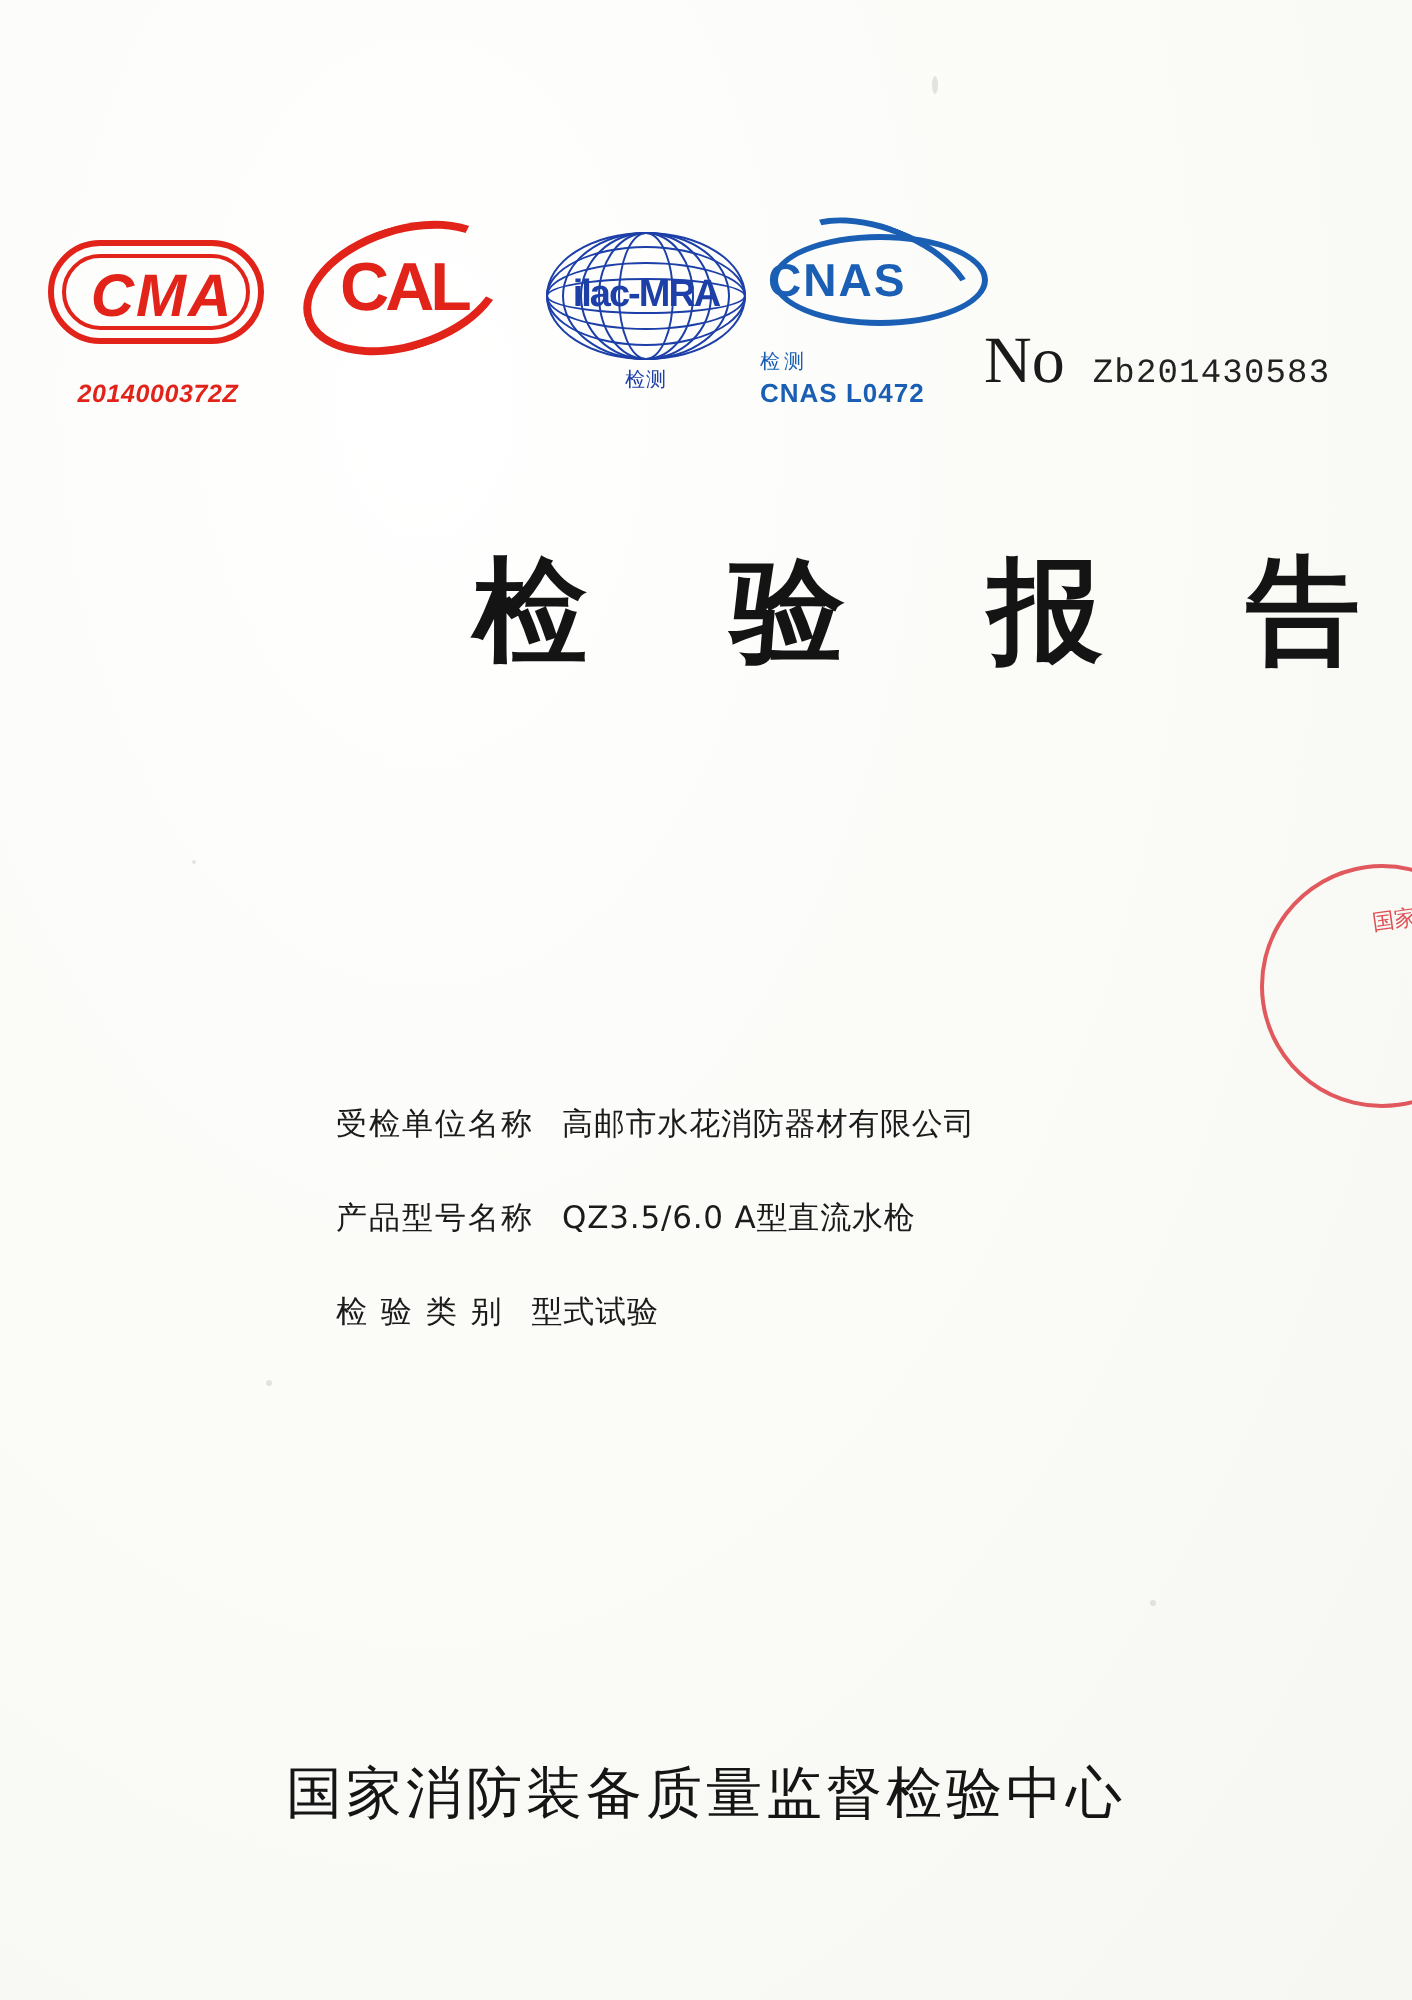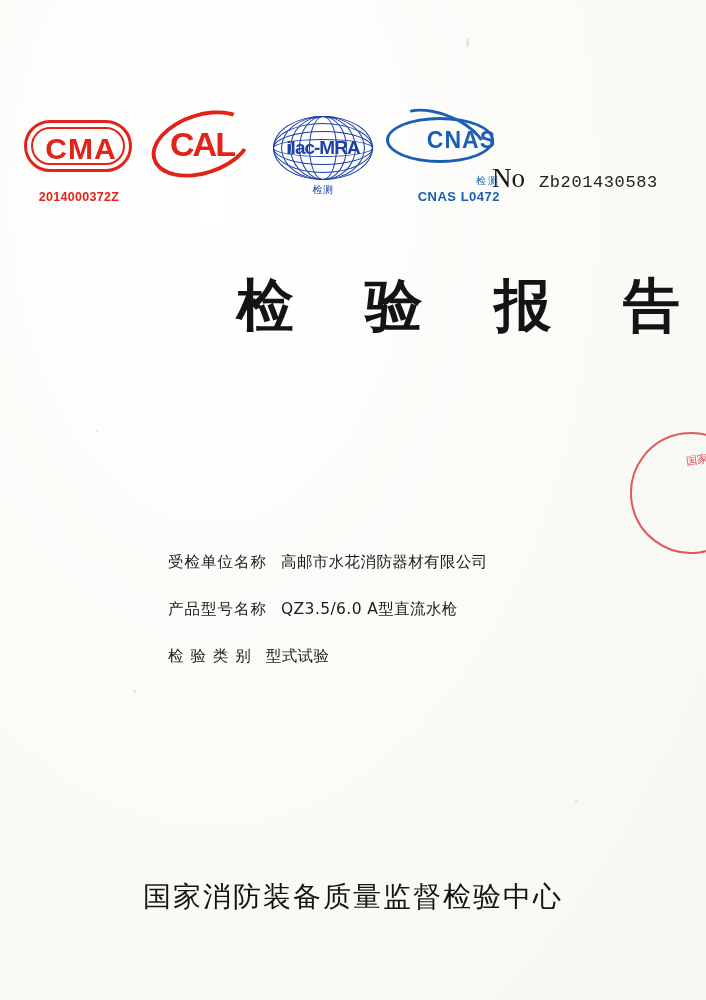--- a/index.html
+++ b/index.html
@@ -37,20 +37,21 @@
     height: 115px;
   }
 
   
   .cma {
     position: absolute;
     left: 24px;
     top: 15px;
     width: 110px;
     text-align: center;
+    font-style: italic;
   }
   .cma-box {
     width: 108px;
     height: 52px;
     border: 3px solid #e2231a;
     border-radius: 26px / 26px;
     box-sizing: border-box;
     position: relative;
   }
   .cma-box::after {
@@ -160,21 +161,21 @@
     color: #1c3fa8;
     letter-spacing: .5px;
   }
 
   
   .cnas {
     position: absolute;
     left: 380px;
     top: 6px;
     width: 120px;
-    text-align: right;
+    text-align: left;
   }
   .cnas-mark {
     width: 112px;
     height: 62px;
     margin: 0 auto;
     position: relative;
   }
   .cnas-oval {
     position: absolute;
     left: 2px; top: 6px;
@@ -222,21 +223,21 @@
     position: absolute;
     left: 492px;
     top: 58px;
     display: flex;
     align-items: baseline;
     gap: 14px;
     color: #1a1a1a;
   }
   .no-label {
     font-family: "Liberation Serif", serif;
-    font-size: 27px;
+    font-size: 33px;
     letter-spacing: 0px;
   }
   .no-value {
     font-family: "Liberation Mono", monospace;
     font-size: 17px;
     letter-spacing: .6px;
     color: #222;
     text-align: center;
   }
 

